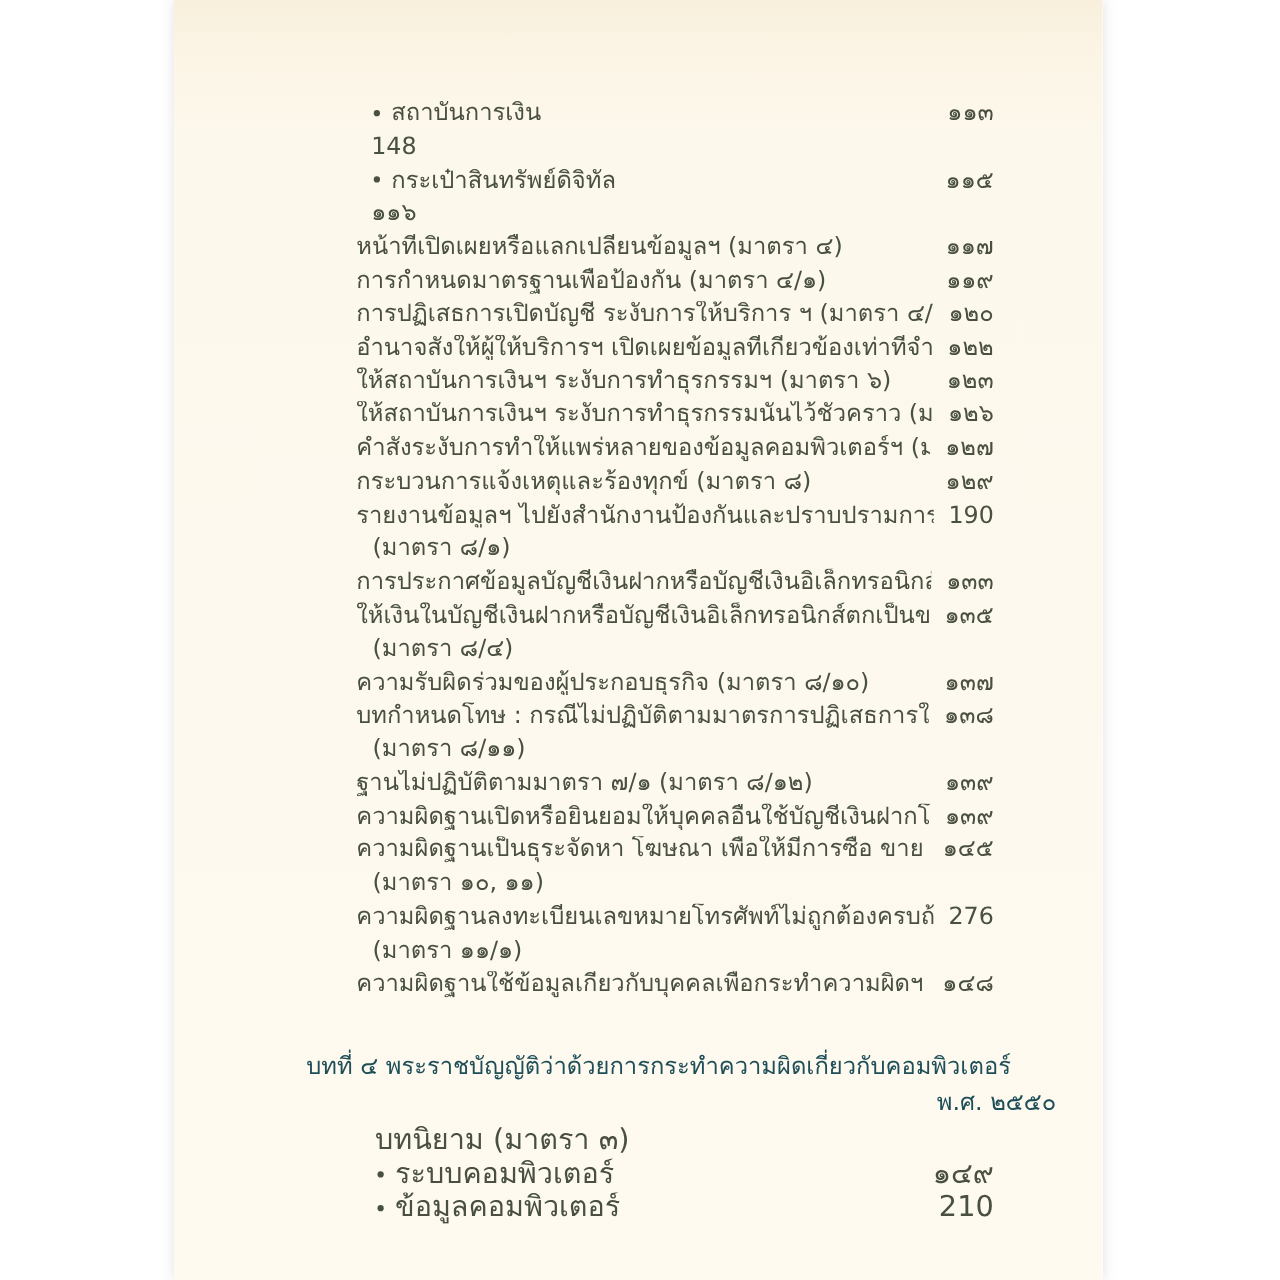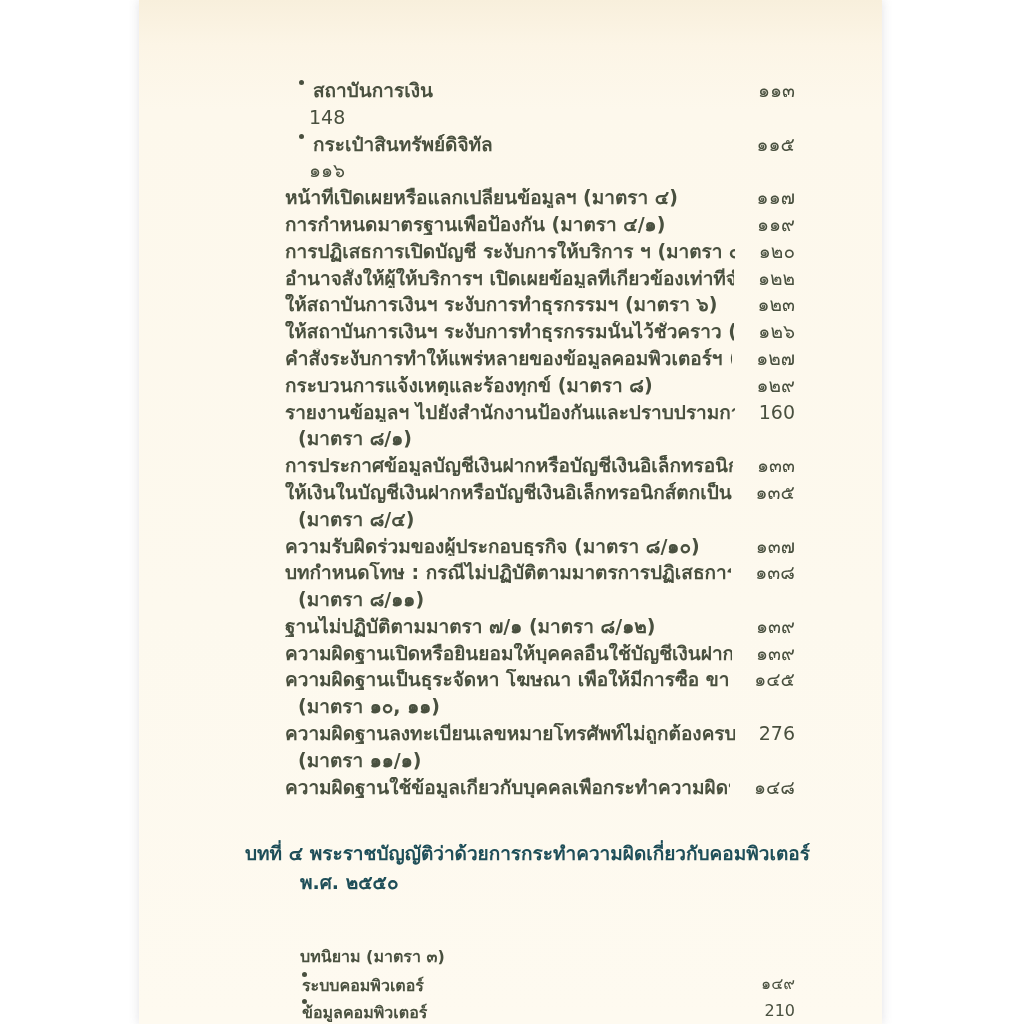--- a/index.html
+++ b/index.html
@@ -11,46 +11,46 @@
   .page{
     position:absolute;left:139px;top:0;width:743px;height:1024px;
     background:linear-gradient(180deg,#f8efdc 0px,#fcf5e6 45px,#fdf8ec 110px,#fdf9ee 60%,#fefaf0 100%);
     box-shadow:0 0 10px rgba(90,90,110,0.18);
   }
   .toc{
     position:absolute;left:146px;top:77px;width:510px;
     color:#49503f;font-size:19px;
   }
   .toc2{
-    position:absolute;left:161px;top:943px;width:495px;
-    color:#49503f;font-size:16px;
+    position:absolute;left:161px;top:899px;width:495px;
+    color:#49503f;font-size:23px;
   }
   .row{
     display:flex;justify-content:space-between;align-items:center;
     height:26.8px;line-height:1.1;
   }
   .toc2 .row{height:27px;}
   .row .title{
-    display:flex;align-items:flex-start;white-space:nowrap;
-    min-width:0;overflow:hidden;flex:1 1 auto;font-weight:bold;
+    display:flex;align-items:center;white-space:nowrap;
+    min-width:0;overflow:hidden;flex:1 1 auto;
   }
   .row.bullet .title{padding-left:14px;}
-  .toc2 .row.bullet .title{padding-left:2px;flex-direction:column;}
+  .toc2 .row.bullet .title{padding-left:2px;}
   .row.cont .title{padding-left:13px;}
   .dot{
     width:5px;height:5px;border-radius:50%;background:currentColor;
     display:inline-block;margin-right:9px;flex:0 0 auto;
   }
-  .pg{margin-left:24px;white-space:nowrap;flex:0 0 auto;}
+  .pg{margin-left:12px;white-space:nowrap;flex:0 0 auto;}
   .chapter{
     position:absolute;left:106px;top:839px;width:600px;
-    color:#1e4e58;font-weight:bold;font-size:19px;
+    color:#1e4e58;font-weight:normal;font-size:19px;
   }
   .chapter .line1{padding-left:55px;text-indent:-55px;line-height:29px;}
-  .chapter .subtitle{margin-left:55px;line-height:29px;}
+  .chapter .subtitle{margin-left:55px;line-height:29px;text-align:right;}
 </style>
 </head>
 <body>
 
 <div class="page">
 
   <div class="toc" id="toc-main">
       <div class="row bullet">
         <span class="title">
           <span class="dot"></span>
@@ -116,21 +116,21 @@
       <div class="row plain">
         <span class="title">
           <span>กระบวนการแจ้งเหตุและร้องทุกข์ (มาตรา ๘)</span>
         </span>
         <span class="pg">๑๒๙</span>
       </div>
       <div class="row plain">
         <span class="title">
           <span>รายงานข้อมูลฯ ไปยังสำนักงานป้องกันและปราบปรามการฟอกเงิน</span>
         </span>
-        <span class="pg">160</span>
+        <span class="pg">190</span>
       </div>
       <div class="row cont">
         <span class="title">
           <span>(มาตรา ๘/๑)</span>
         </span>
       </div>
       <div class="row plain">
         <span class="title">
           <span>การประกาศข้อมูลบัญชีเงินฝากหรือบัญชีเงินอิเล็กทรอนิกส์ฯ (มาตรา ๘/๒)</span>
         </span>

